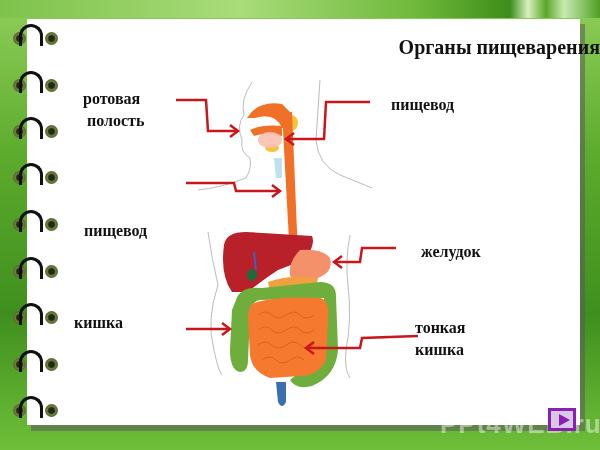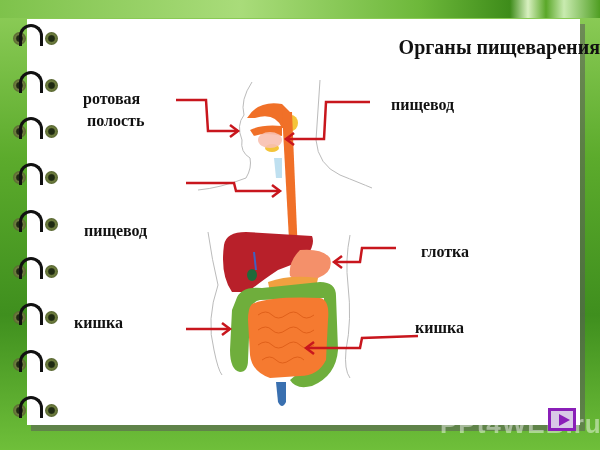--- a/index.html
+++ b/index.html
@@ -140,25 +140,26 @@
     <path d="M314 342 L306 348 L314 354"></path>
   </g>
 </svg>
 
 <div class="label" style="left:83px;top:88px;">
   <div>ротовая</div>
   <div style="padding-left:4px">полость</div>
 </div>
 <div class="label" style="left:391px;top:94px;">пищевод</div>
 <div class="label" style="left:84px;top:180px;margin-top:40px;">пищевод</div>
-<div class="label" style="left:421px;top:241px;">глотка</div>
+<div class="label" style="left:421px;top:241px;">желудок</div>
 <div class="label" style="left:74px;top:312px;">
   <div>кишка</div>
 </div>
 <div class="label" style="left:415px;top:317px;">
+  <div>тонкая</div>
   <div>кишка</div>
 </div>
 
 <div class="watermark">PPt4WEB.ru</div>
 
 <div class="nav-btn">
   <span class="tri"></span>
 </div>
 
 </body></html>

